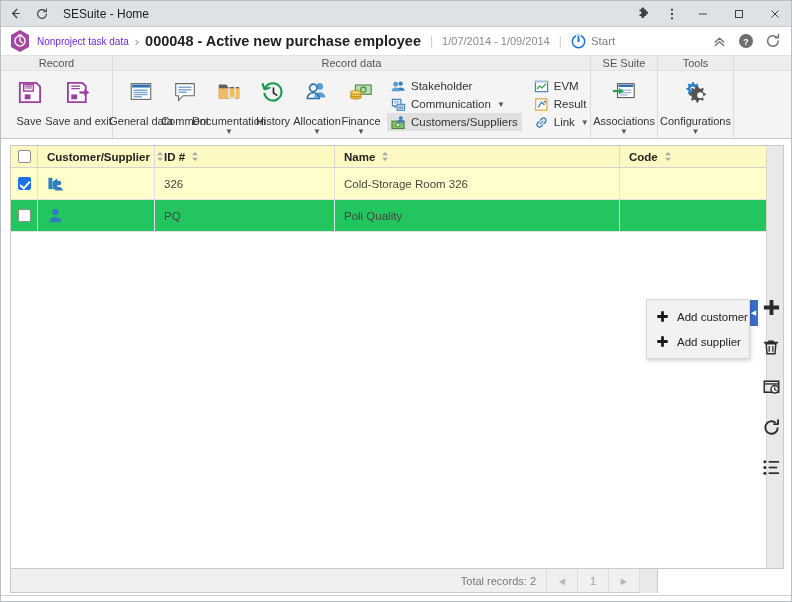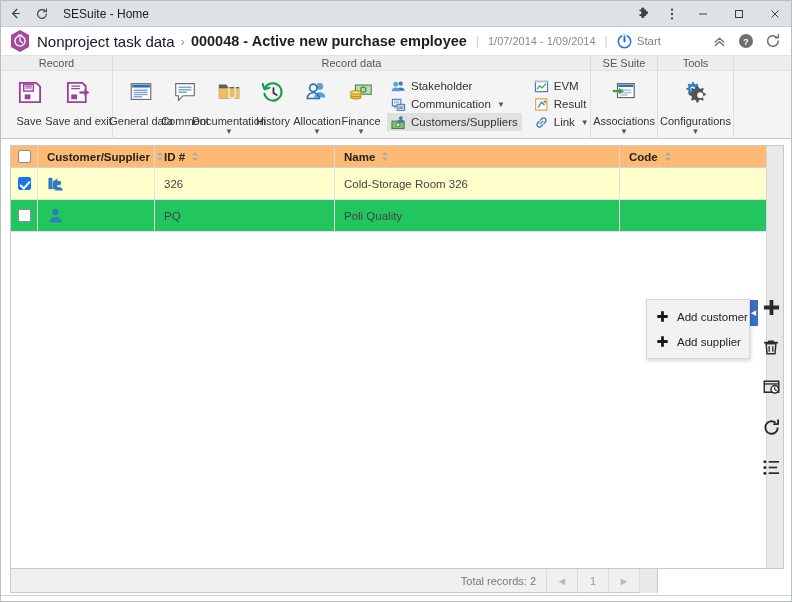--- a/index.html
+++ b/index.html
@@ -51,21 +51,21 @@
   
   .app-header {
     position: absolute; left: 0; top: 26px; width: 792px; height: 29px;
     background: #ffffff;
     display: flex; align-items: center;
     border-bottom: 1px solid #e2e2e2;
     padding: 0 8px 0 8px;
   }
   .logo-hex { width: 22px; height: 24px; flex: none; margin-right: 6px; }
   .crumb-parent {
-    font-size: 15px; color: #0f172a; white-space: nowrap;
+    font-size: 10px; color: #6d28d9; white-space: nowrap;
   }
   .crumb-sep { color: #9a9a9a; font-size: 13px; margin: 0 6px; }
   .crumb-current {
     font-size: 14.5px; color: #1f1f1f; font-weight: bold; white-space: nowrap;
   }
   .hdr-divider {
     color: #cfcfcf; margin: 0 9px; font-size: 12px;
   }
   .hdr-dates { font-size: 11px; color: #8a8a8a; white-space: nowrap; }
   .hdr-start { font-size: 11.5px; color: #808080; white-space: nowrap; }
@@ -109,21 +109,21 @@
   .rsmall .scaret { font-size: 8px; color: #555; margin-left: 6px; }
 
   
   .grid-wrap {
     position: absolute; left: 9px; top: 144px; width: 774px; height: 424px;
     background: #ffffff;
     border: 1px solid #c9c9c9;
     overflow: hidden;
   }
   .grid-head {
-    display: flex; height: 22px; background: #fdba74;
+    display: flex; height: 22px; background: #fef9c3;
     border-bottom: 1px solid #d2d2d2;
   }
   .gh {
     display: flex; align-items: center; font-size: 11.5px; font-weight: bold; color: #222;
     border-right: 1px solid #d8d8d8; padding-left: 9px;
     white-space: nowrap;
   }
   .gh .sorter { margin-left: 6px; display: inline-flex; flex-direction: column; line-height: 0; }
   .col-chk  { width: 27px; justify-content: center; padding-left: 0; }
   .col-cs   { width: 117px; }

